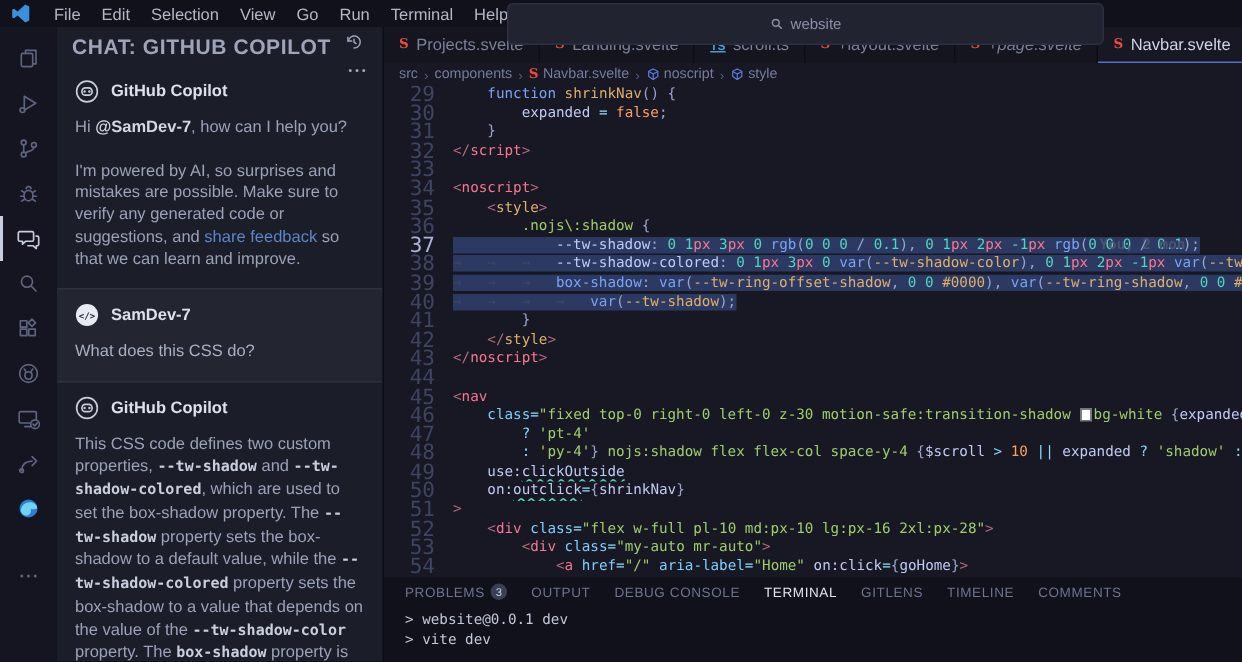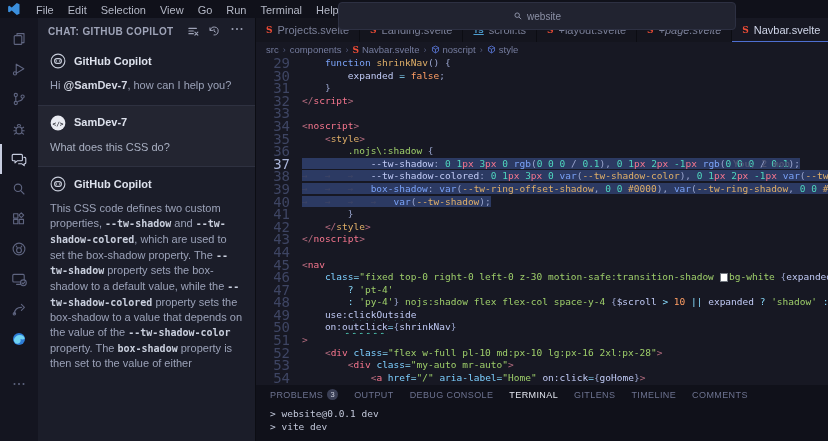--- a/index.html
+++ b/index.html
@@ -24,21 +24,21 @@
     padding-top:6px;flex:none;}
   .ab-item{height:30px;display:flex;align-items:center;justify-content:center;color:#5f6580;
     border-left:2px solid transparent;border-right:2px solid transparent;cursor:pointer;}
   .ab-item.active{color:#c8cde0;border-left-color:#c8cde0;}
   #ab-overflow{margin-top:auto;margin-bottom:42px;}
 
   
   #sidebar{width:218px;background:#1b1d29;flex:none;display:flex;flex-direction:column;overflow:hidden;
     border-right:1px solid #0c0d13;}
   #chat-header{height:26px;display:flex;align-items:center;padding:0 10px;flex:none;}
-  #chat-title{font-size:10px;font-weight:bold;letter-spacing:.4px;color:#9fa4b8;flex:1;white-space:nowrap;}
+  #chat-title{font-size:14px;font-weight:bold;letter-spacing:.4px;color:#9fa4b8;flex:1;white-space:nowrap;}
   .chat-action{color:#9fa4b8;margin-left:9px;cursor:pointer;}
   .msg{padding:9px 12px 12px 12px;font-size:11px;line-height:14.7px;color:#9ba2b8;}
   .msg.user{background:#232531;border-top:1px solid #2e3140;border-bottom:1px solid #2e3140;color:#a9b0c2;}
   .msg-head{display:flex;align-items:center;gap:8px;margin-bottom:9px;}
   .msg-name{font-size:11px;font-weight:bold;color:#dde1ec;}
   .msg p{margin-top:0;margin-bottom:0;}
   .msg p + p{margin-top:14px;}
   .msg .b{font-weight:bold;color:#d4d8e4;}
   .msg .link{color:#5d85c8;cursor:pointer;}
   .msg .icode{font-family:"DejaVu Sans Mono","Liberation Mono",monospace;font-size:10px;
@@ -215,20 +215,21 @@
               <svg width="16" height="16" viewBox="0 0 16 16" fill="none" stroke="#c8cdda" stroke-width="1.1">
                 <circle cx="8" cy="8" r="6.9"></circle>
                 <rect x="4.6" y="5.6" width="6.8" height="4.8" rx="2.3"></rect>
                 <circle cx="6.4" cy="8" r=".8" fill="#c8cdda" stroke="none"></circle>
                 <circle cx="9.6" cy="8" r=".8" fill="#c8cdda" stroke="none"></circle>
               </svg>
             </span>
             <span class="msg-name">GitHub Copilot</span>
           </div>
           <p><span>Hi </span><span class="b">@SamDev-7</span><span>, how can I help you?</span></p>
+          <p><span>I'm powered by AI, so surprises and mistakes are possible. Make sure to verify any generated code or suggestions, and </span><span class="link">share feedback</span><span> so that we can learn and improve.</span></p>
         </div>
         <div class="msg user">
           <div class="msg-head">
             <span>
               <svg width="16" height="16" viewBox="0 0 16 16">
                 <circle cx="8" cy="8" r="7.4" fill="#e9ebf2"></circle>
                 <text x="8" y="10.6" font-size="6" text-anchor="middle" fill="#1c1e28" font-family="DejaVu Sans Mono,monospace" font-weight="bold">&lt;/&gt;</text>
               </svg>
             </span>
             <span class="msg-name">SamDev-7</span>

